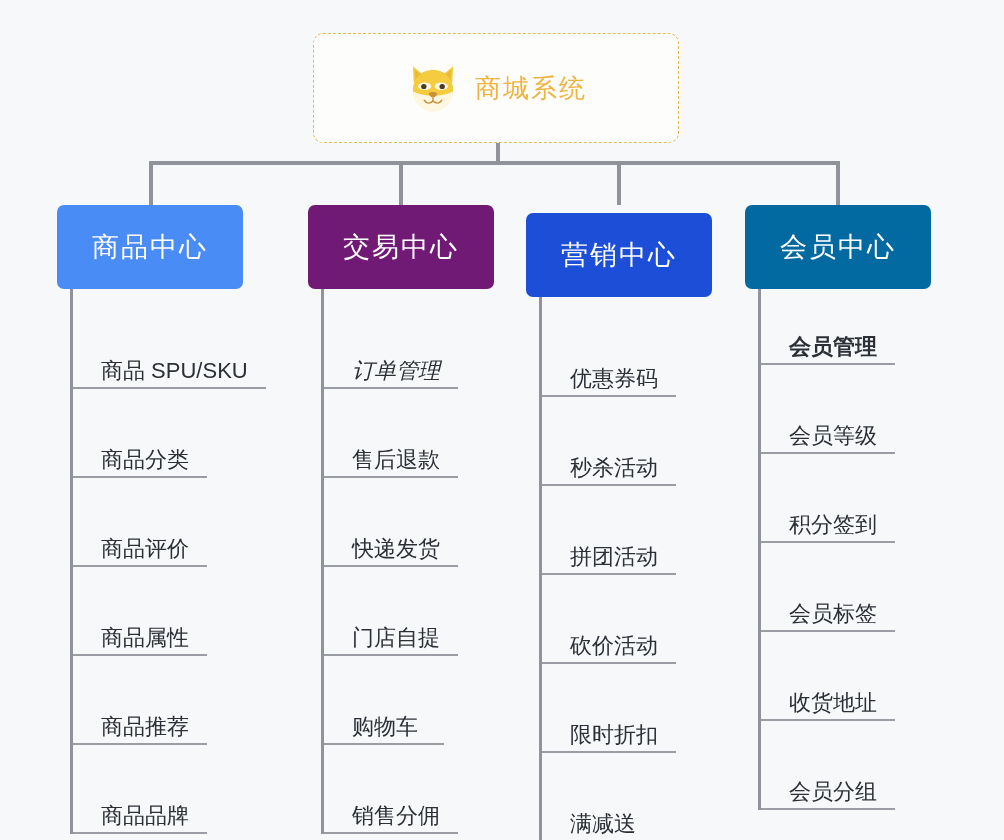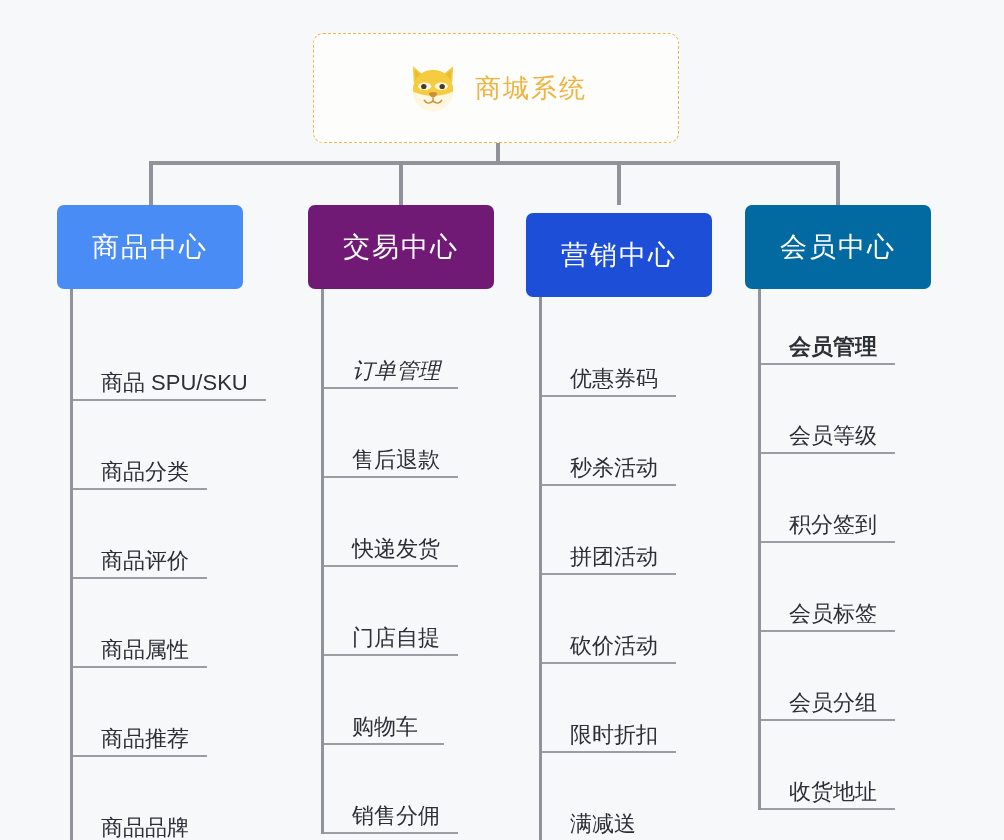--- a/index.html
+++ b/index.html
@@ -120,21 +120,21 @@
   <div class="conn conn-drop" style="left:149px;"></div>
   <div class="conn conn-drop" style="left:399px;"></div>
   <div class="conn conn-drop" style="left:617px;"></div>
   <div class="conn conn-drop" style="left:836px;"></div>
 
   <div class="column" style="left:57px;">
     <div class="col-head" style="background: rgb(74, 140, 245);">
       <span>商品中心</span>
     </div>
     <div class="col-body">
-      <div class="leaf uw-0" style="height: 112px; --uw: 193px;">
+      <div class="leaf uw-0" style="height: 100px; --uw: 193px;">
           <span class="leaf-label">商品 SPU/SKU</span>
         </div>
       <div class="leaf uw-1" style="--uw: 134px;">
           <span class="leaf-label">商品分类</span>
         </div>
       <div class="leaf uw-2" style="--uw: 134px;">
           <span class="leaf-label">商品评价</span>
         </div>
       <div class="leaf uw-3" style="--uw: 134px;">
           <span class="leaf-label">商品属性</span>
@@ -210,22 +210,22 @@
         </div>
       <div class="leaf uw-19" style="--uw: 134px;">
           <span class="leaf-label">会员等级</span>
         </div>
       <div class="leaf uw-20" style="--uw: 134px;">
           <span class="leaf-label">积分签到</span>
         </div>
       <div class="leaf uw-21" style="--uw: 134px;">
           <span class="leaf-label">会员标签</span>
         </div>
+      <div class="leaf uw-23" style="--uw: 134px;">
+          <span class="leaf-label">收货地址</span>
+        </div>
       <div class="leaf uw-22" style="--uw: 134px;">
           <span class="leaf-label">会员分组</span>
         </div>
-      <div class="leaf uw-23" style="--uw: 134px;">
-          <span class="leaf-label">收货地址</span>
-        </div>
     </div>
   </div>
 
 </div>
 
 </body></html>

